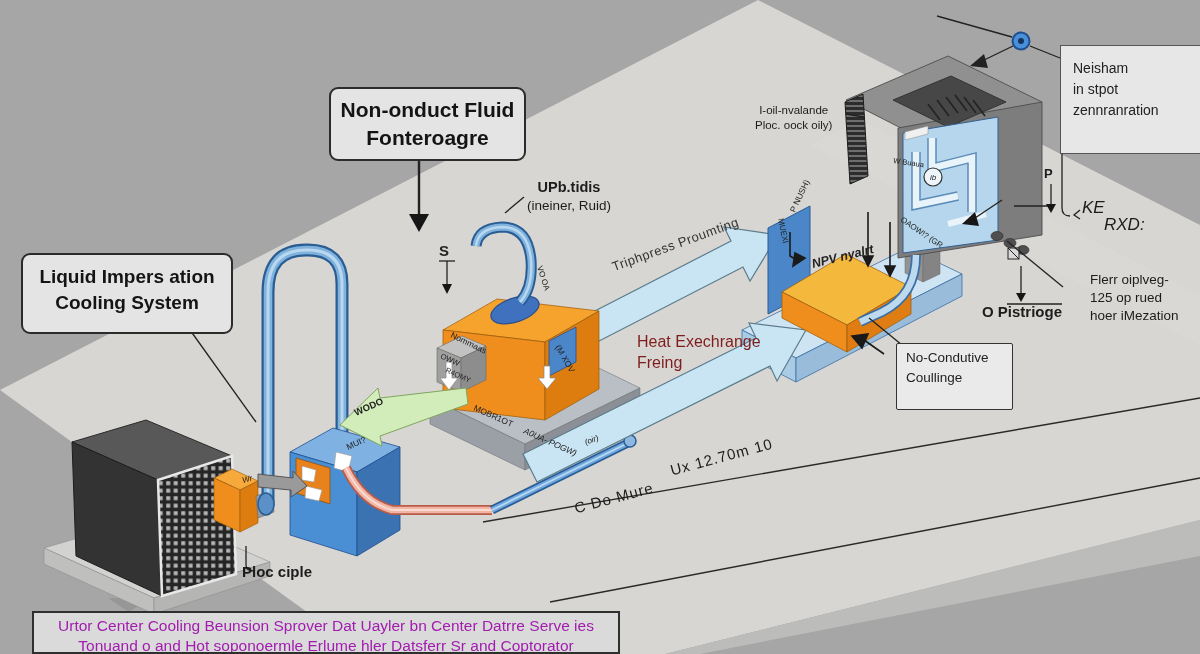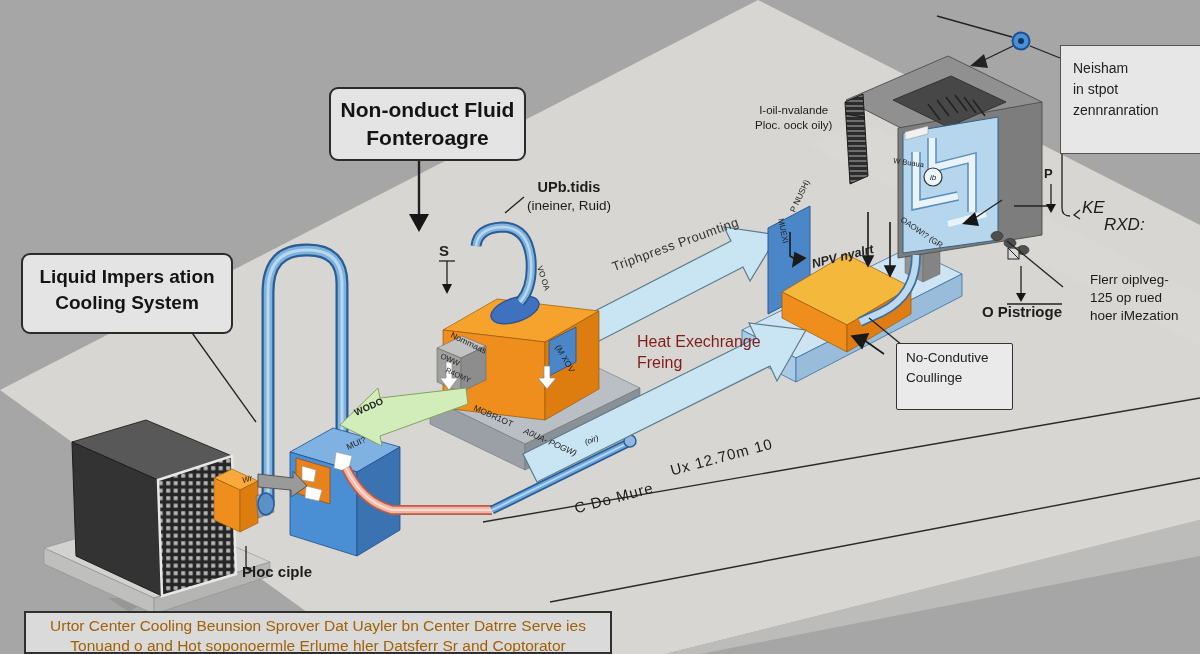--- a/index.html
+++ b/index.html
@@ -265,21 +265,21 @@
   <div>No-Condutive</div>
   <div>Coullinge</div>
 </div>
 
 <div class="smallbox" style="left:1060px;top:45px;width:141px;height:95px;background:#e7e7e7;border:1.4px solid #555;font-size:14px;padding:12px 0 0 12px;line-height:1.5;">
   <div>Neisham</div>
   <div>in stpot</div>
   <div>zennranration</div>
 </div>
 
-<div style="position:absolute;left:24px;top:611px;width:588px;height:43px;background:#dadada;border:2px solid #2f2f2f;text-align:center;font-size:15.5px;color:#a16207;line-height:1.28;padding-top:3px;box-sizing:border-box;overflow:hidden;">
+<div style="position:absolute;left:32px;top:611px;width:588px;height:43px;background:#dadada;border:2px solid #2f2f2f;text-align:center;font-size:15.5px;color:#a21caf;line-height:1.28;padding-top:3px;box-sizing:border-box;overflow:hidden;">
   <div style="white-space:nowrap;">Urtor Center Cooling Beunsion Sprover Dat Uayler bn Center Datrre Serve ies</div>
   <div style="white-space:nowrap;">Tonuand o and Hot soponoermle Erlume hler Datsferr Sr and Coptorator</div>
 </div>
 
 <div class="lbl" style="left:527px;top:178px;font-size:13.5px;">
   <div style="font-weight:600;font-size:14.5px;text-align:center;">UPb.tidis</div>
   <div>(ineiner, Ruid)</div>
 </div>
 
 <div class="lbl" style="left:637px;top:332px;font-size:16px;color:#7f1d1d;font-weight:500;">

